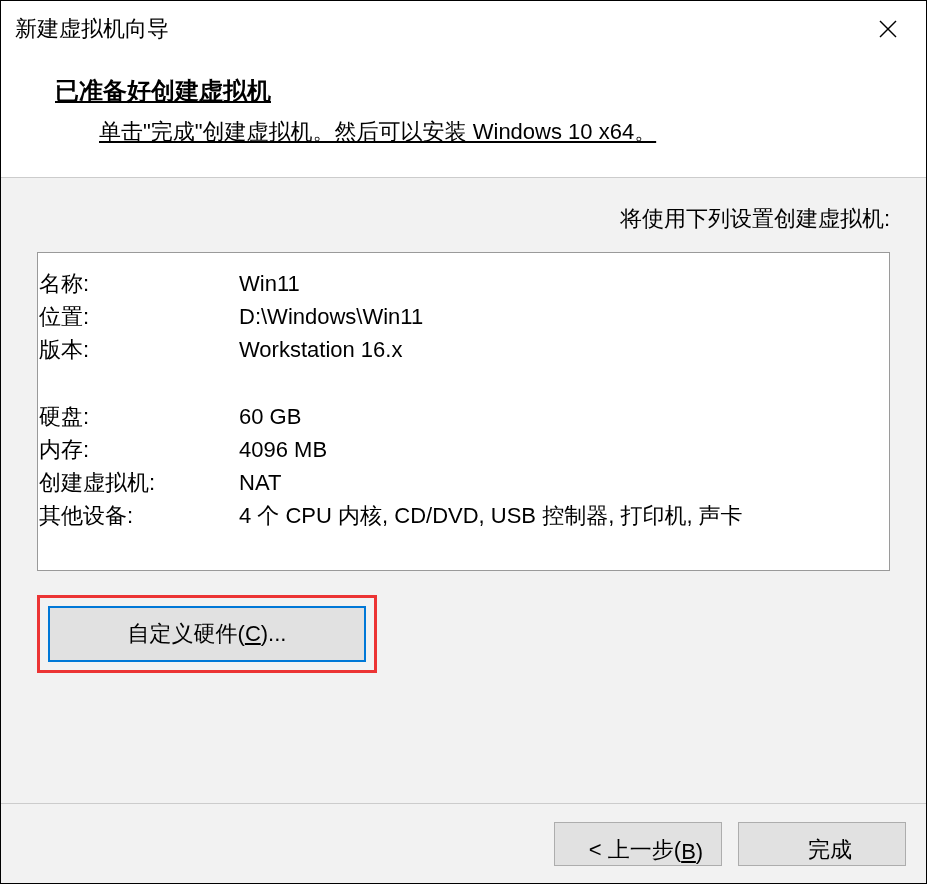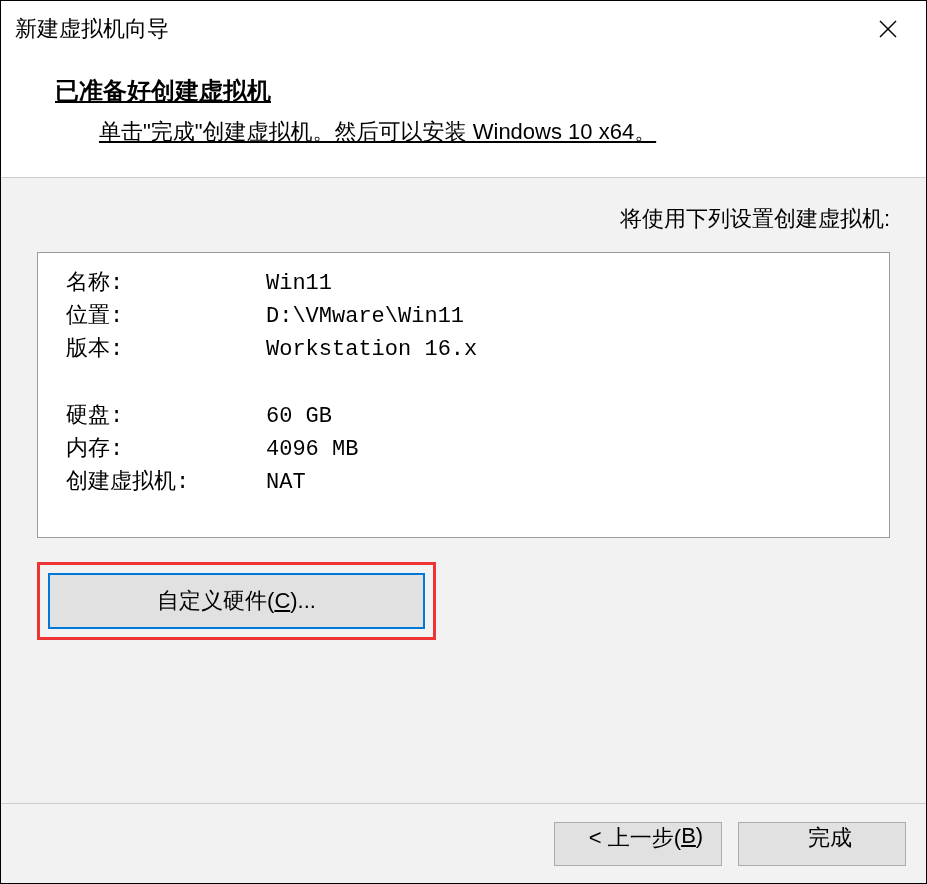--- a/index.html
+++ b/index.html
@@ -65,35 +65,34 @@
     }
     .settings-intro {
       font-size: 22px;
       color: #000;
       margin-bottom: 18px;
       text-align: right;
     }
     .settings-box {
       background: #fff;
       border: 1.5px solid #9a9a9a;
-      padding: 14px 16px 38px 28px;
-      font-family: Liberation Mono, monospace;
+      padding: 14px 16px 38px 1px;
     }
     .settings-table {
       font-size: 22px;
       color: #000;
       line-height: 1.5;
     }
     .row { display: flex; }
     .row .label { width: 200px; flex-shrink: 0; }
     .row .value { flex: 1; }
     .spacer-row { height: 34px; }
     .custom-hw-wrap {
       margin-top: 24px;
-      width: 399px;
+      width: 340px;
       height: 78px;
       border: 3px solid #ec3434;
       display: flex;
       align-items: center;
       justify-content: center;
       padding: 8px;
     }
     .custom-hw-btn {
       width: 100%;
       height: 100%;
@@ -118,21 +117,21 @@
       gap: 16px;
     }
     .footer-btn {
       width: 168px;
       height: 44px;
       background: #e1e1e1;
       border: 1.5px solid #adadad;
       font-size: 22px;
       color: #000;
       display: flex;
-      align-items: flex-start;
+      align-items: flex-end;
       justify-content: center;
       cursor: pointer;
       padding-left: 16px;
     }
     .footer-btn .underline { text-decoration: underline; }
   </style>
 </head>
 <body>
 
 <div class="dialog">
@@ -156,40 +155,44 @@
     <div class="settings-intro">将使用下列设置创建虚拟机:</div>
 
     <div class="settings-box">
       <div class="settings-table">
         <div class="row">
             <div class="label">名称:</div>
             <div class="value">Win11</div>
           </div>
         <div class="row">
             <div class="label">位置:</div>
-            <div class="value">D:\VMware\Win11</div>
+            <div class="value">D:\Windows\Win11</div>
           </div>
         <div class="row">
             <div class="label">版本:</div>
             <div class="value">Workstation 16.x</div>
           </div>
         <div class="row">
           </div>
         <div class="spacer-row"></div>
         <div class="row">
             <div class="label">硬盘:</div>
             <div class="value">60 GB</div>
           </div>
         <div class="row">
             <div class="label">内存:</div>
             <div class="value">4096 MB</div>
           </div>
         <div class="row">
             <div class="label">创建虚拟机:</div>
             <div class="value">NAT</div>
+          </div>
+        <div class="row">
+            <div class="label">其他设备:</div>
+            <div class="value">4 个 CPU 内核, CD/DVD, USB 控制器, 打印机, 声卡</div>
           </div>
       </div>
     </div>
 
     <div class="custom-hw-wrap">
       <div class="custom-hw-btn">
         <span>自定义硬件(</span>
           <span class="underline">C</span>
           <span>)...</span>
       </div>

